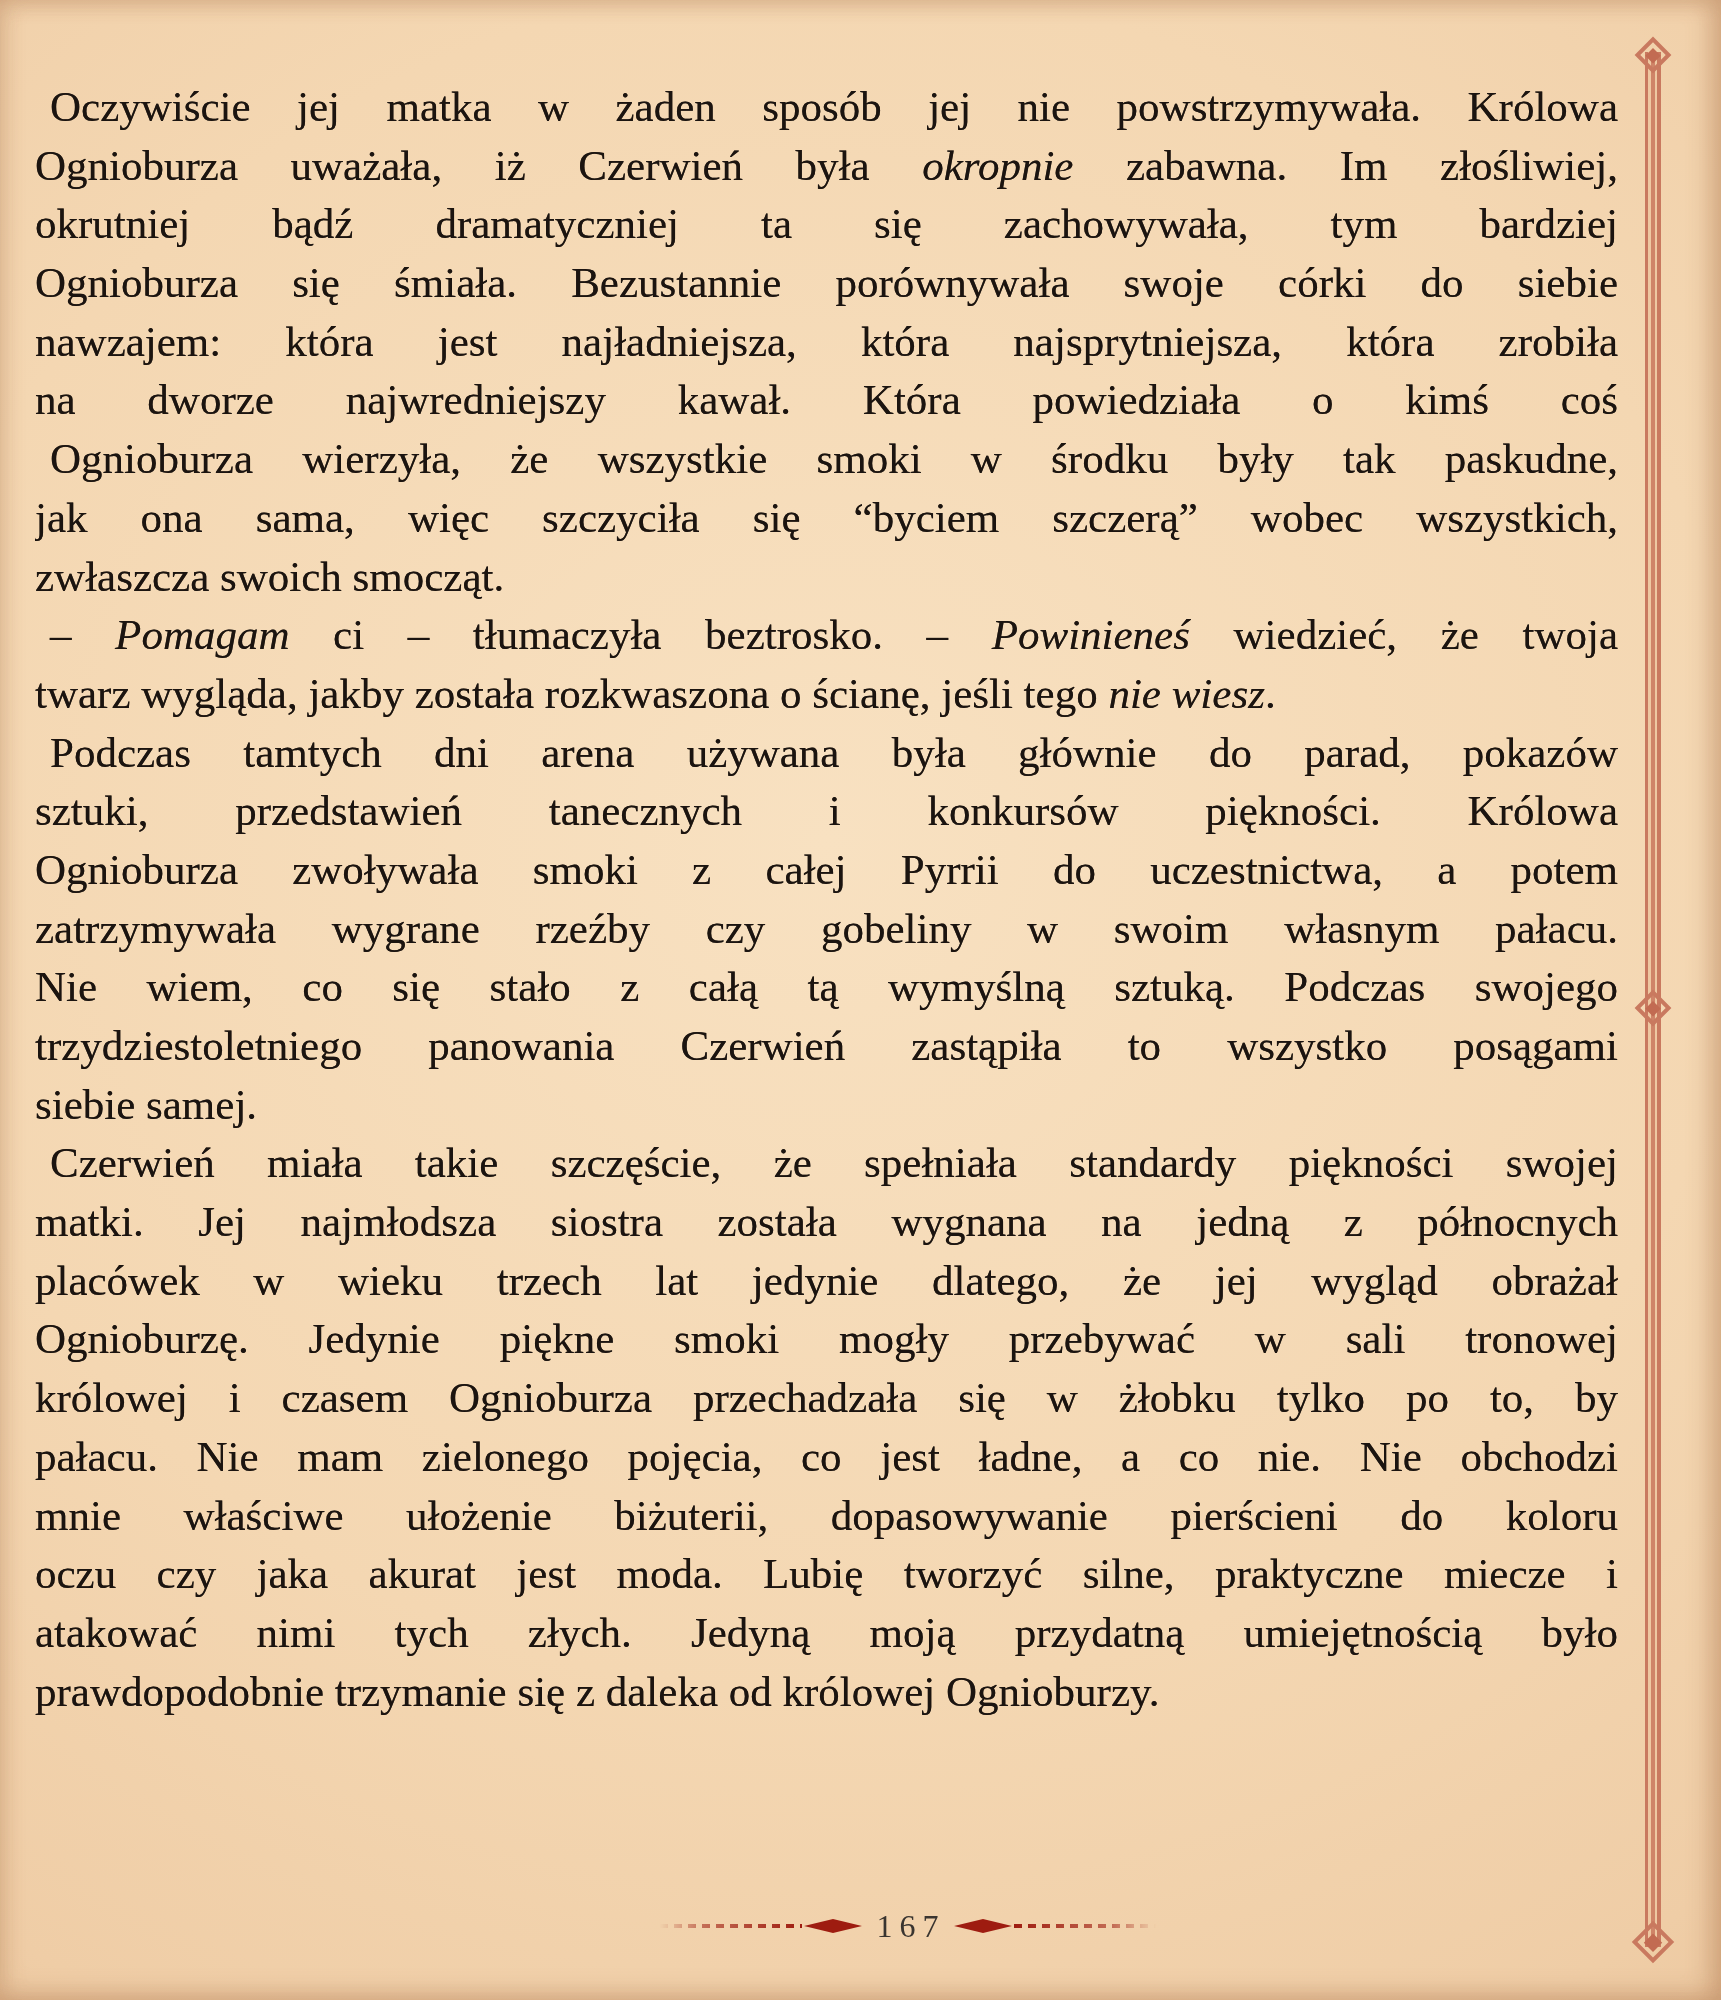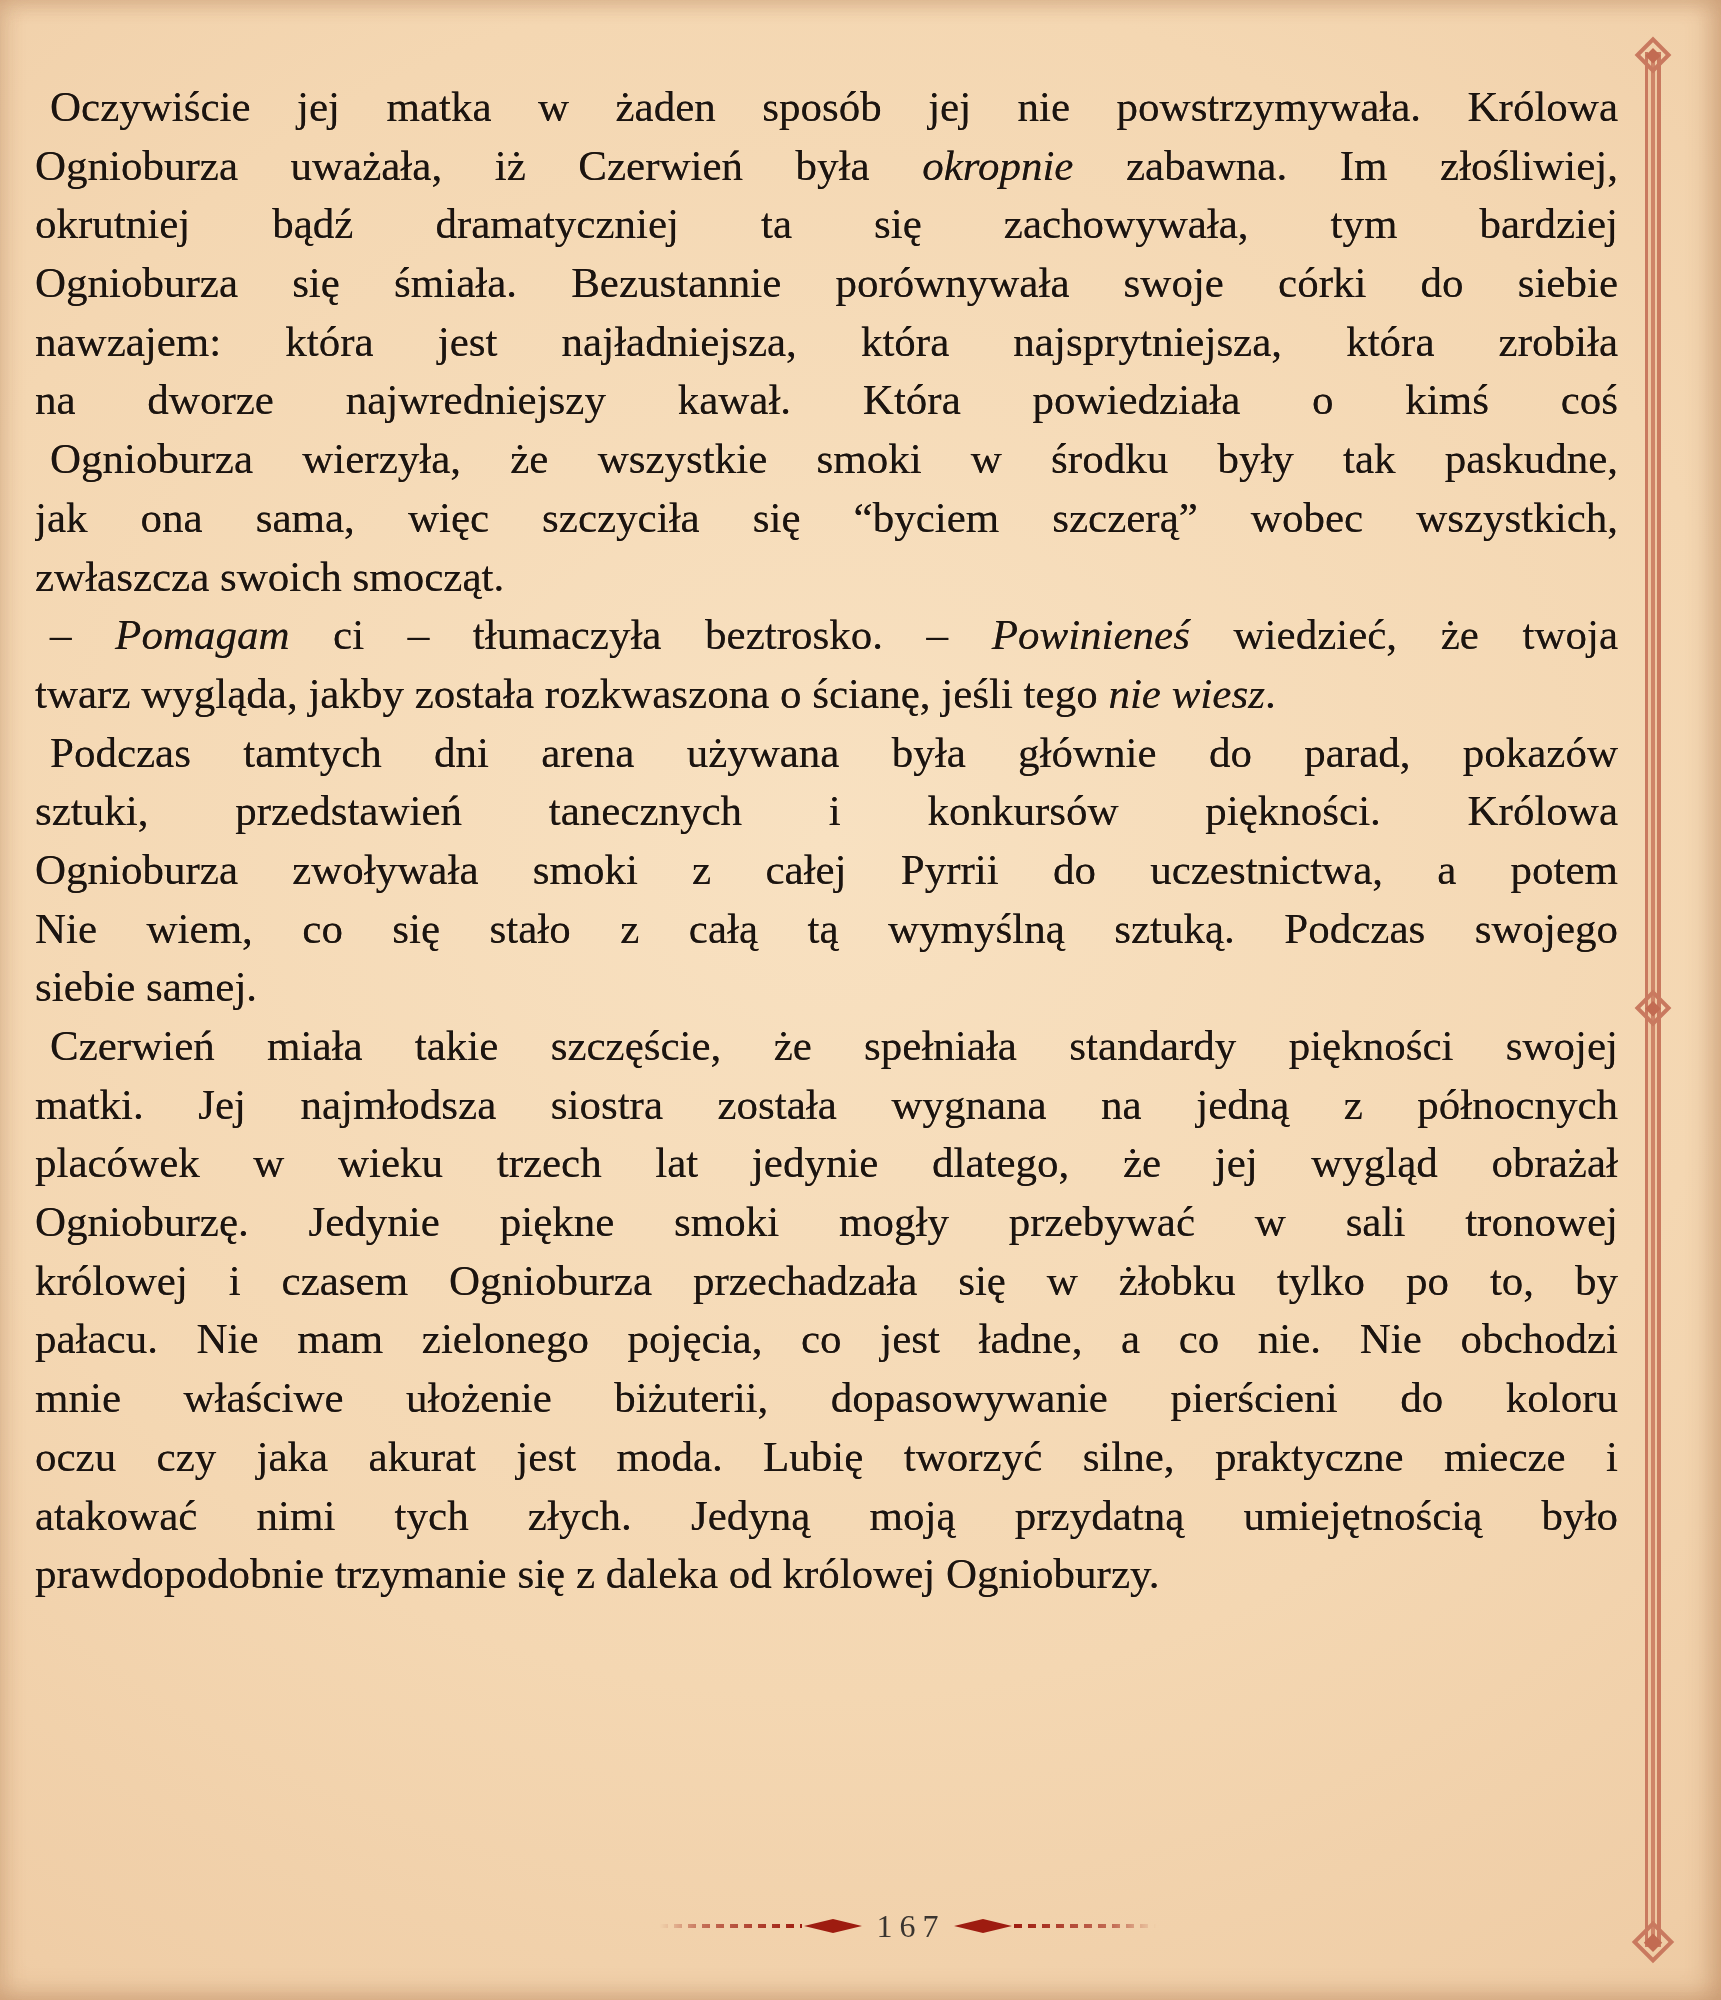--- a/index.html
+++ b/index.html
@@ -88,21 +88,23 @@
       <div class="line j"><span>nawzajem: która jest najładniejsza, która najsprytniejsza, która zrobiła</span></div>
       <div class="line j"><span>na dworze najwredniejszy kawał. Która powiedziała o kimś coś</span></div>
       <div class="line j ind"><span>Ognioburza wierzyła, że wszystkie smoki w środku były tak paskudne,</span></div>
       <div class="line j"><span>jak ona sama, więc szczyciła się “byciem szczerą” wobec wszystkich,</span></div>
       <div class="line"><span>zwłaszcza swoich smocząt.</span></div>
       <div class="line j ind"><span>– </span><span class="it">Pomagam</span><span> ci – tłumaczyła beztrosko. – </span><span class="it">Powinieneś</span><span> wiedzieć, że twoja</span></div>
       <div class="line"><span>twarz wygląda, jakby została rozkwaszona o ścianę, jeśli tego </span><span class="it">nie wiesz</span><span>.</span></div>
       <div class="line j ind"><span>Podczas tamtych dni arena używana była głównie do parad, pokazów</span></div>
       <div class="line j"><span>sztuki, przedstawień tanecznych i konkursów piękności. Królowa</span></div>
       <div class="line j"><span>Ognioburza zwoływała smoki z całej Pyrrii do uczestnictwa, a potem</span></div>
+      <div class="line j"><span>zatrzymywała wygrane rzeźby czy gobeliny w swoim własnym pałacu.</span></div>
       <div class="line j"><span>Nie wiem, co się stało z całą tą wymyślną sztuką. Podczas swojego</span></div>
+      <div class="line j"><span>trzydziestoletniego panowania Czerwień zastąpiła to wszystko posągami</span></div>
       <div class="line"><span>siebie samej.</span></div>
       <div class="line j ind"><span>Czerwień miała takie szczęście, że spełniała standardy piękności swojej</span></div>
       <div class="line j"><span>matki. Jej najmłodsza siostra została wygnana na jedną z północnych</span></div>
       <div class="line j"><span>placówek w wieku trzech lat jedynie dlatego, że jej wygląd obrażał</span></div>
       <div class="line j"><span>Ognioburzę. Jedynie piękne smoki mogły przebywać w sali tronowej</span></div>
       <div class="line j"><span>królowej i czasem Ognioburza przechadzała się w żłobku tylko po to, by</span></div>
       <div class="line j"><span>pałacu. Nie mam zielonego pojęcia, co jest ładne, a co nie. Nie obchodzi</span></div>
       <div class="line j"><span>mnie właściwe ułożenie biżuterii, dopasowywanie pierścieni do koloru</span></div>
       <div class="line j"><span>oczu czy jaka akurat jest moda. Lubię tworzyć silne, praktyczne miecze i</span></div>
       <div class="line j"><span>atakować nimi tych złych. Jedyną moją przydatną umiejętnością było</span></div>

